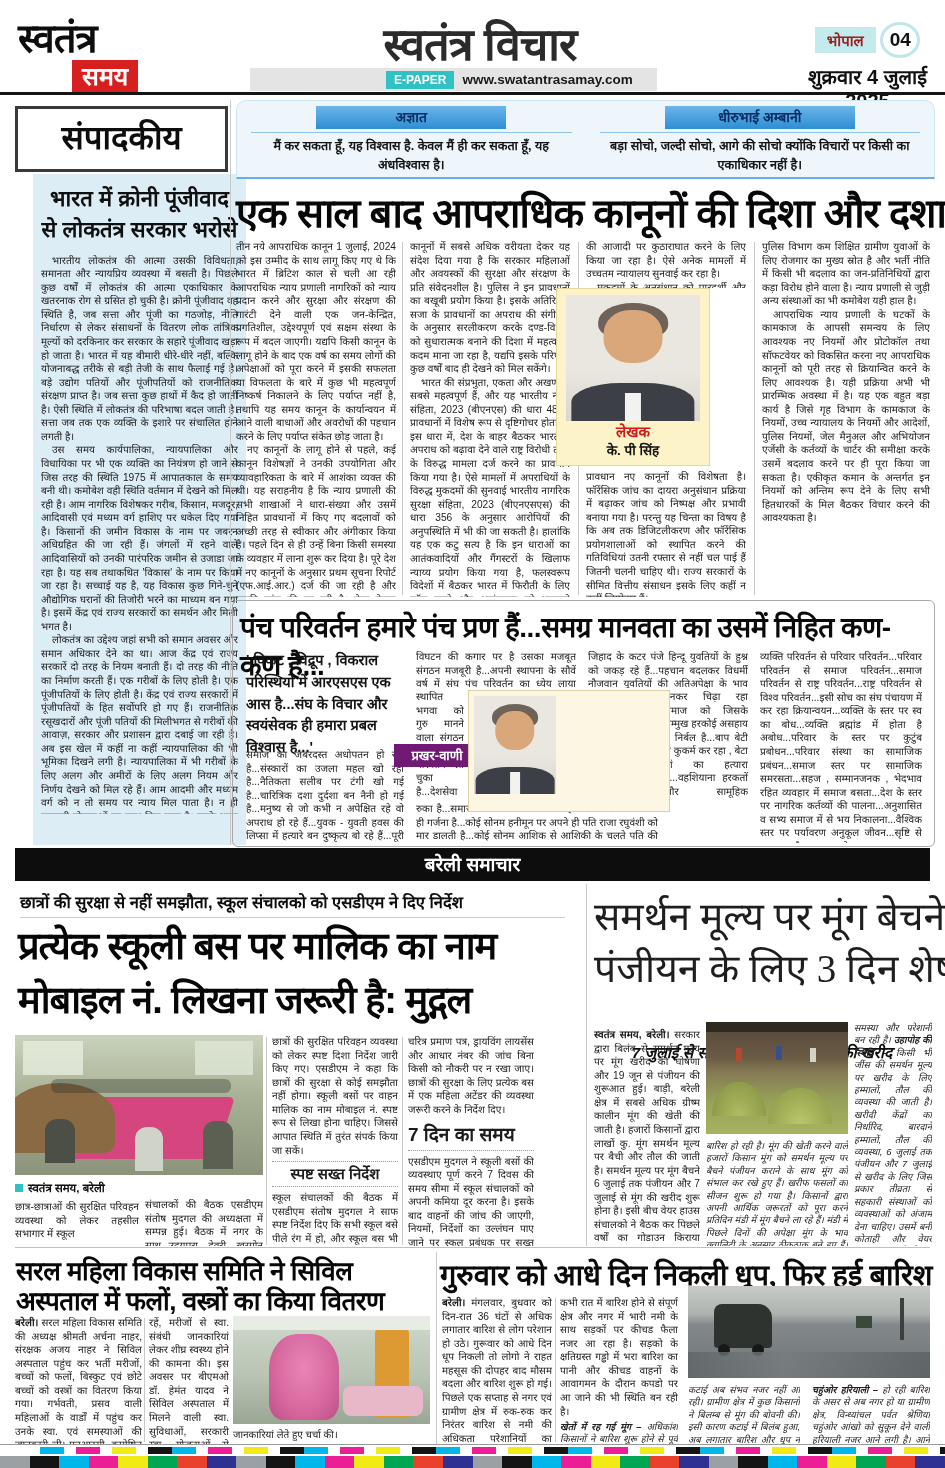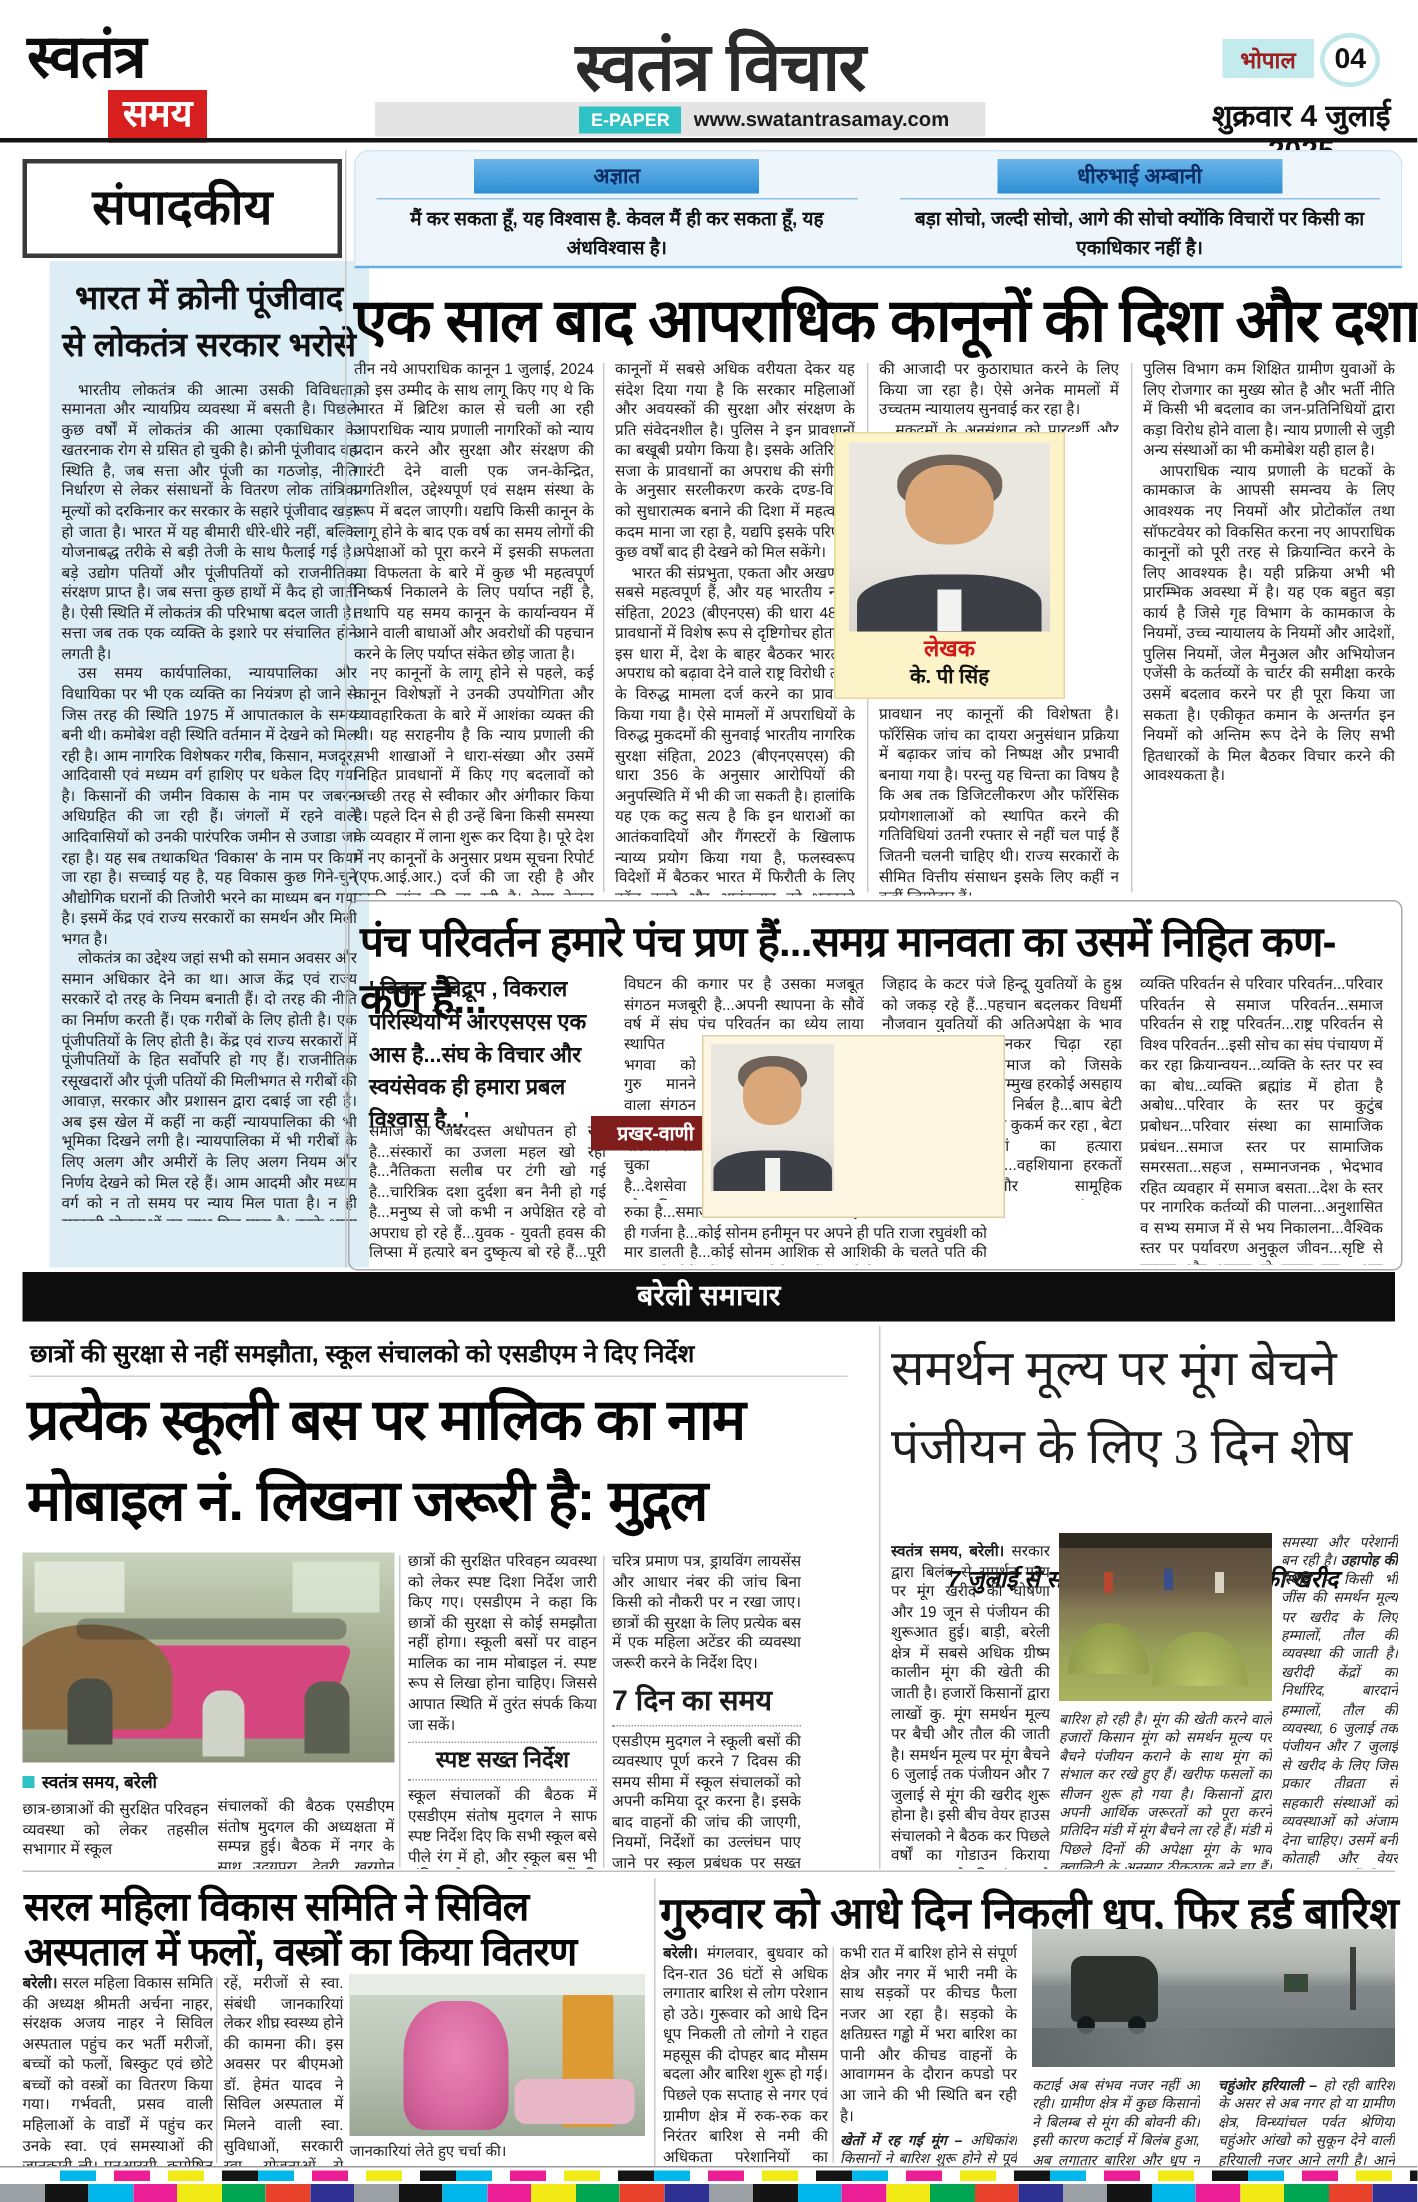--- a/index.html
+++ b/index.html
@@ -41,33 +41,33 @@
   .auth1{background:#fdf3c9;border:1px solid #e6d79c;text-align:center;}
   .portrait{background:linear-gradient(180deg,#e9e7e0 60%,#d8d6cf);position:relative;overflow:hidden;}
   .portrait .hair{position:absolute;left:50%;transform:translateX(-50%);background:#6e6259;border-radius:50% 50% 40% 40%;}
   .portrait .face{position:absolute;left:50%;transform:translateX(-50%);background:#d9a779;border-radius:45%;}
   .portrait .suit{position:absolute;left:50%;transform:translateX(-50%);background:#3c3f46;border-radius:40% 40% 0 0;}
   .portrait .shirt{position:absolute;left:50%;transform:translateX(-50%);background:#f2f2f0;width:12%;height:22%;bottom:0;}
   .auth-label{color:#d01818;font-weight:900;font-size:15px;}
   .auth-name{color:#111;font-weight:800;font-size:13.5px;}
   .panch-hl{font-size:28px;font-weight:900;letter-spacing:-0.5px;color:#0a0a0a;}
   .pullquote{font-size:14.5px;font-weight:800;line-height:1.5;color:#141414;}
-  .tag{background:#7f1d1d;color:#fff;font-weight:900;font-size:13px;text-align:center;line-height:23px;}
+  .tag{background:#701a75;color:#fff;font-weight:900;font-size:13px;text-align:center;line-height:23px;}
   .auth2{background:#fdf6e3;border:1px solid #dccfa4;display:flex;padding:5px;gap:7px;}
   .auth2-name{color:#d01818;font-weight:900;font-size:13.5px;text-align:center;line-height:1.45;}
   .auth2-role{color:#111;font-weight:800;font-size:11.5px;text-align:center;border-top:1px solid #c9b98a;padding-top:3px;margin-top:4px;}
   
   .sec-bar{background:#0d0d0d;color:#fff;font-weight:800;font-size:19px;text-align:center;line-height:33px;}
   .kicker{font-weight:800;font-size:16.5px;text-align:left;color:#0d0d0d;border-bottom:1px solid #cfcfcf;padding-bottom:4px;}
   .bus-hl{font-size:38px;font-weight:900;letter-spacing:-1px;color:#060606;white-space:nowrap;}
   .credit{font-weight:800;font-size:11.5px;color:#111;}
   .credit .sq{display:inline-block;width:8px;height:8px;background:#2fc1c4;margin-right:5px;}
   .subhead-c{font-weight:900;font-size:15px;text-align:center;border-top:1px dotted #999;border-bottom:1px dotted #999;padding:2px 0;margin:4px 0;}
   .subhead-l{font-weight:900;font-size:19px;border-bottom:1px dotted #999;padding:2px 0;margin:4px 0;}
-  .moong-hl{font-size:33px;font-weight:500;text-align:left;color:#1e1e1e;white-space:nowrap;font-family:"Liberation Serif","DejaVu Serif",serif;}
+  .moong-hl{font-size:39px;font-weight:500;text-align:center;color:#1e1e1e;white-space:nowrap;font-family:"Liberation Serif","DejaVu Serif",serif;}
   .moong-sub{font-size:15.5px;font-weight:900;text-align:center;color:#0d0d0d;}
   .hosp-hl{font-size:26px;font-weight:900;letter-spacing:-0.5px;color:#070707;white-space:nowrap;}
   .rain-hl{font-size:29px;font-weight:800;text-align:center;color:#0a0a0a;white-space:nowrap;font-family:"Liberation Serif","DejaVu Serif",serif;}
   .photo{position:absolute;overflow:hidden;background:#9aa08f;}
   
   .cmyk-row{position:absolute;left:40px;right:15px;top:1447px;height:8px;display:flex;justify-content:space-between;}
   .cmyk-group{display:flex;gap:12px;}
   .cmyk-dash{width:24px;height:7px;}
   .strip{position:absolute;left:0;right:0;top:1456px;height:12px;display:flex;}
   .strip-cell{flex:1;height:12px;}

